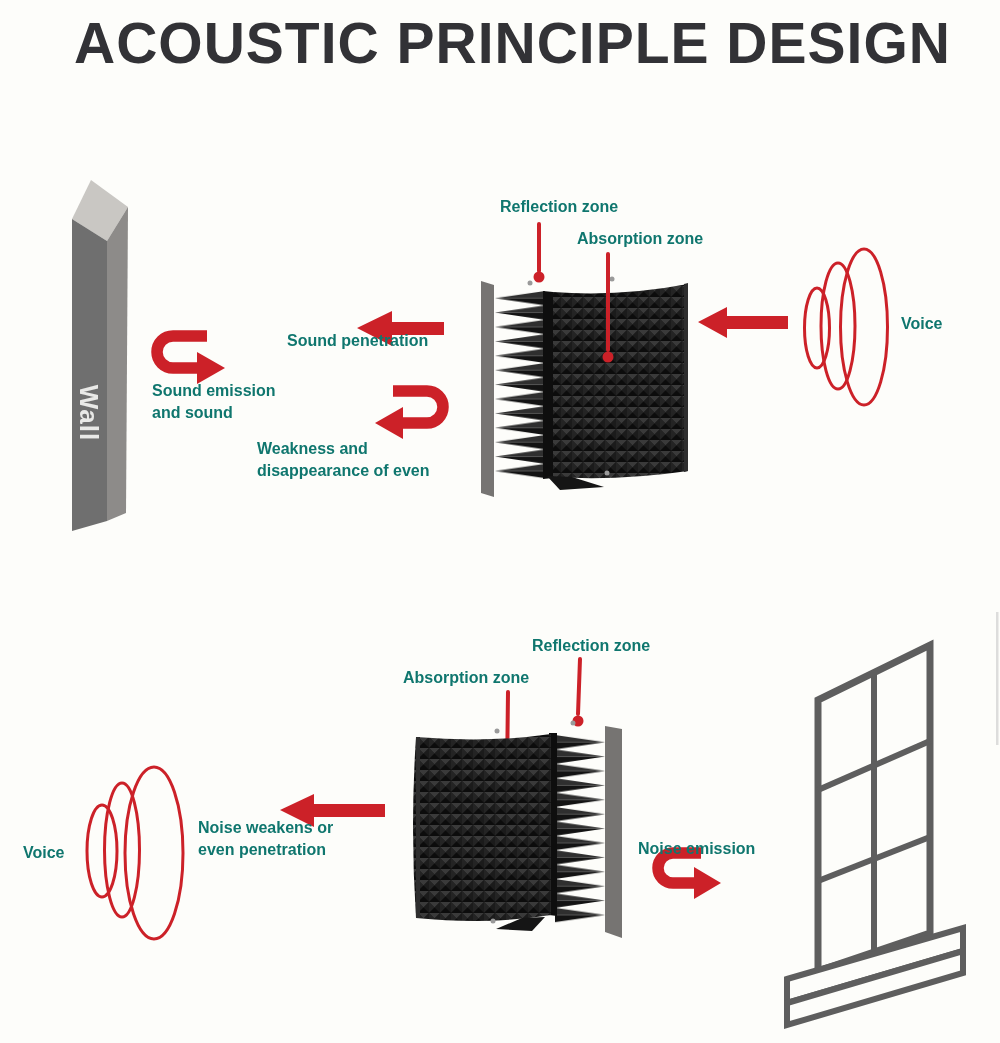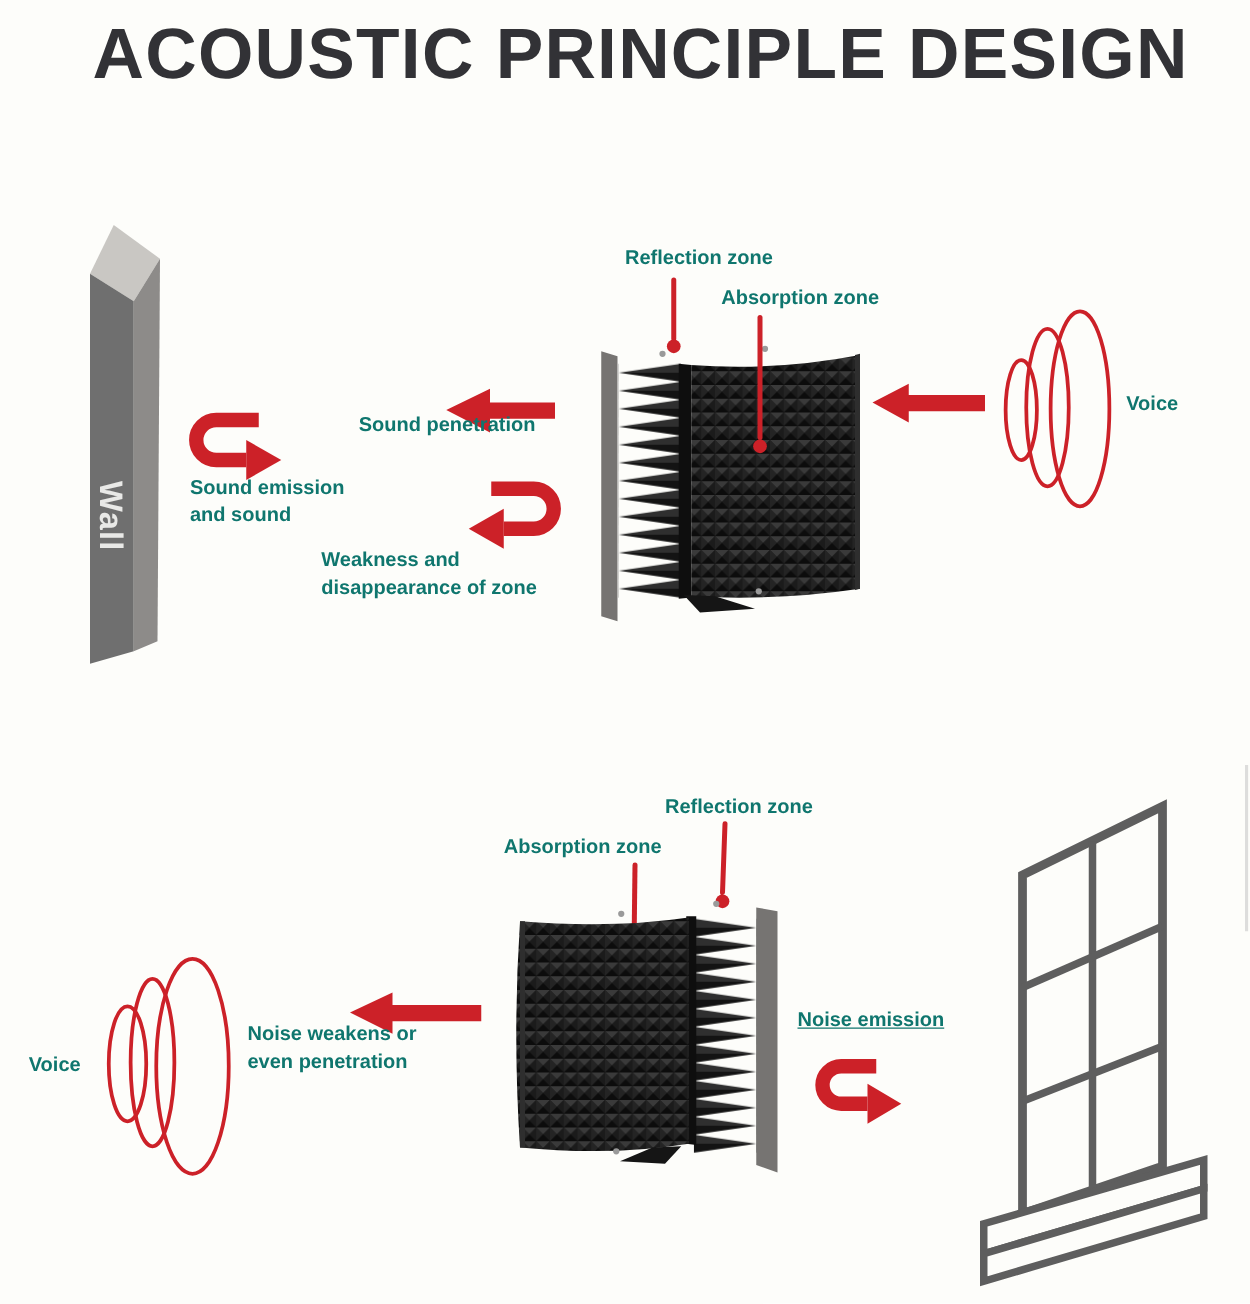--- a/index.html
+++ b/index.html
@@ -21,21 +21,21 @@
   .lbl.center { text-align:left; white-space:normal; }
   .t-reflection-top  { left:500px; top:196px; }
   .t-absorption-top  { left:577px; top:228px; }
   .t-penetration     { left:287px; top:285px;margin-top:45px; }
   .t-emission        { left:152px; top:380px; }
   .t-weakness        { left:257px; top:438px; width:198px; }
   .t-voice-top       { left:901px; top:313px; }
   .t-reflection-bot  { left:532px; top:635px; }
   .t-absorption-bot  { left:403px; top:667px; }
   .t-noise-weakens   { left:198px; top:817px; width:182px; }
-  .t-noise-emission  { left:638px; top:806px;text-decoration:underline; }
+  .t-noise-emission  { left:638px; top:838px; }
   .t-voice-bot       { left:23px;  top:842px; }
   .wall-label {
     position:absolute; left:49px; top:399px; width:82px; height:28px;
     transform:rotate(90deg); transform-origin:center;
     text-align:center; font-size:26px; font-weight:700;
     color:#e9e9e7; letter-spacing:1px;
   }
 </style>
 </head>
 <body>
@@ -168,21 +168,21 @@
   <div class="lbl t-absorption-top">Absorption zone</div>
   <div class="lbl t-penetration">Sound penetration</div>
 
   <div class="lbl t-emission">
     <div>Sound emission</div>
     <div>and sound</div>
   </div>
 
   <div class="lbl center t-weakness">
     <div>Weakness and</div>
-    <div>disappearance of zone</div>
+    <div>disappearance of even</div>
   </div>
 
   <div class="lbl t-voice-top">Voice</div>
 
   <div class="lbl t-reflection-bot">Reflection zone</div>
   <div class="lbl t-absorption-bot">Absorption zone</div>
 
   <div class="lbl center t-noise-weakens">
     <div>Noise weakens or</div>
     <div>even penetration</div>

